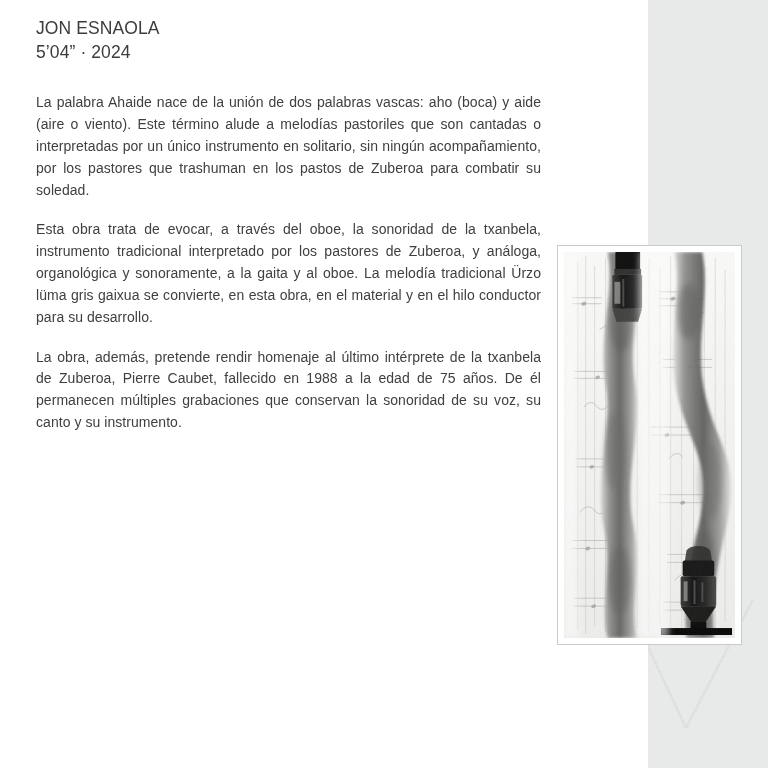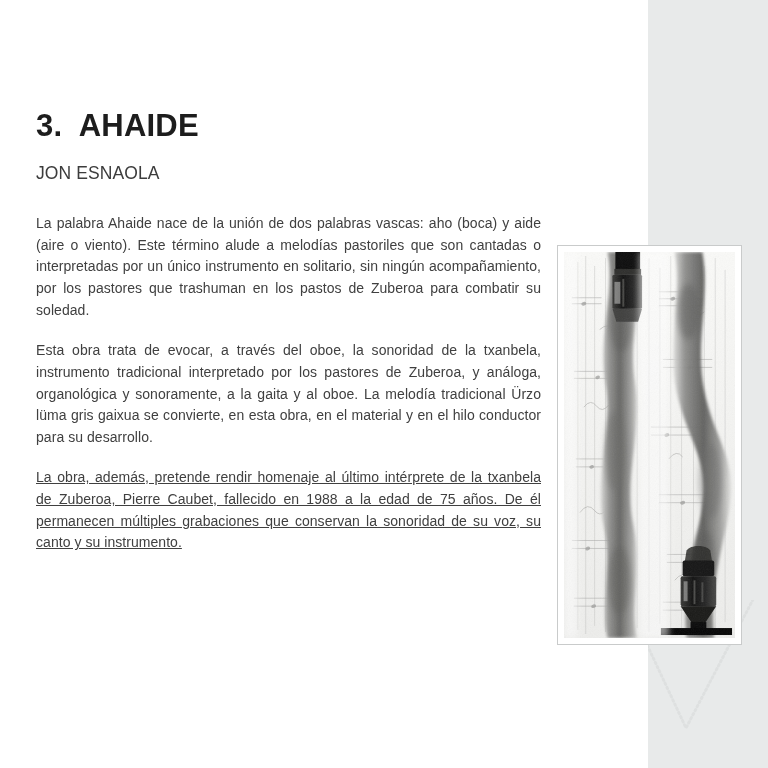--- a/index.html
+++ b/index.html
@@ -82,21 +82,21 @@
   }
   .para {
     margin: 0 0 18px 0;
     font-size: 14px;
     line-height: 1.56;
     color: #404040;
     text-align: justify;
     text-justify: inter-word;
     letter-spacing: .05px;
   }
-  .para:last-child { margin-bottom: 7px; text-decoration: underline; }
+  .para:last-child { margin-bottom: 7px; }
 
   
   .artwork-frame {
     position: absolute;
     left: 557px;
     top: 245px;
     width: 185px;
     height: 400px;
     background: #ffffff;
     border: 1px solid #c9cbcb;
@@ -118,23 +118,23 @@
 <div id="page">
 
   <div class="right-panel">
     <svg class="panel-watermark" viewBox="0 0 170 150">
       <path d="M20 4 L78 128 L150 -10" fill="none" stroke="#d6d9d9" stroke-width="3" stroke-linecap="round" stroke-linejoin="round" stroke-dasharray="1.4 3.2"></path>
     </svg>
   </div>
 
   <div class="content">
 
-    <h1 class="title">3.  AHAIDE</h1>
 
     <p class="credit">JON ESNAOLA</p>
+    <p class="duration">5’04” · 2024</p>
 
     <div class="body-block">
       <p class="para">La palabra Ahaide nace de la unión de dos palabras vascas: aho (boca) y aide (aire o viento). Este término alude a melodías pastoriles que son cantadas o interpretadas por un único instrumento en solitario, sin ningún acompañamiento, por los pastores que trashuman en los pastos de Zuberoa para combatir su soledad.</p>
       <p class="para">Esta obra trata de evocar, a través del oboe, la sonoridad de la txanbela, instrumento tradicional interpretado por los pastores de Zuberoa, y análoga, organológica y sonoramente, a la gaita y al oboe. La melodía tradicional Ürzo lüma gris gaixua se convierte, en esta obra, en el material y en el hilo conductor para su desarrollo.</p>
       <p class="para">La obra, además, pretende rendir homenaje al último intérprete de la txanbela de Zuberoa, Pierre Caubet, fallecido en 1988 a la edad de 75 años. De él permanecen múltiples grabaciones que conservan la sonoridad de su voz, su canto y su instrumento.</p>
     </div>
 
   </div>
 
   <div class="artwork-frame">

